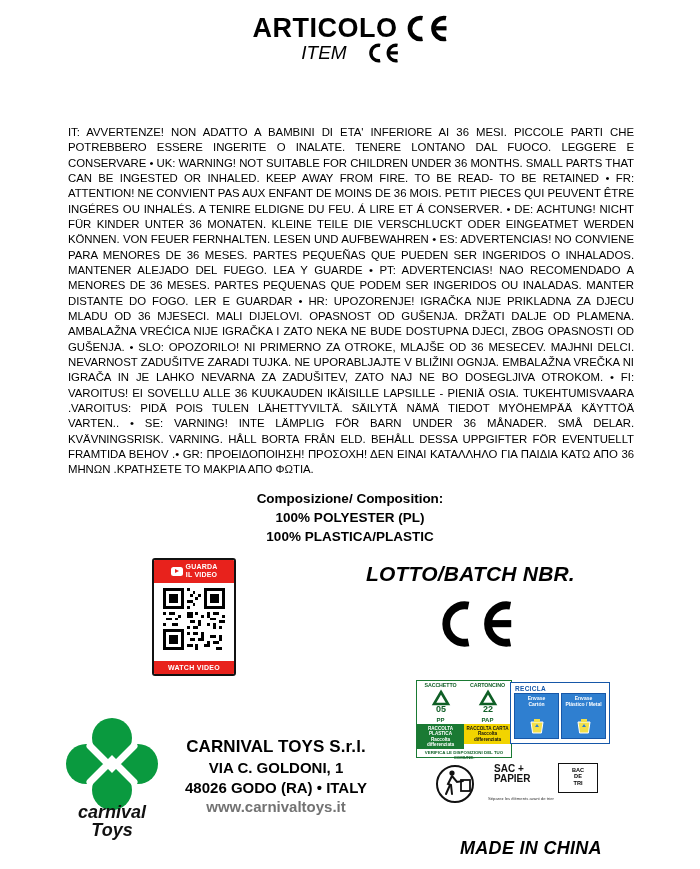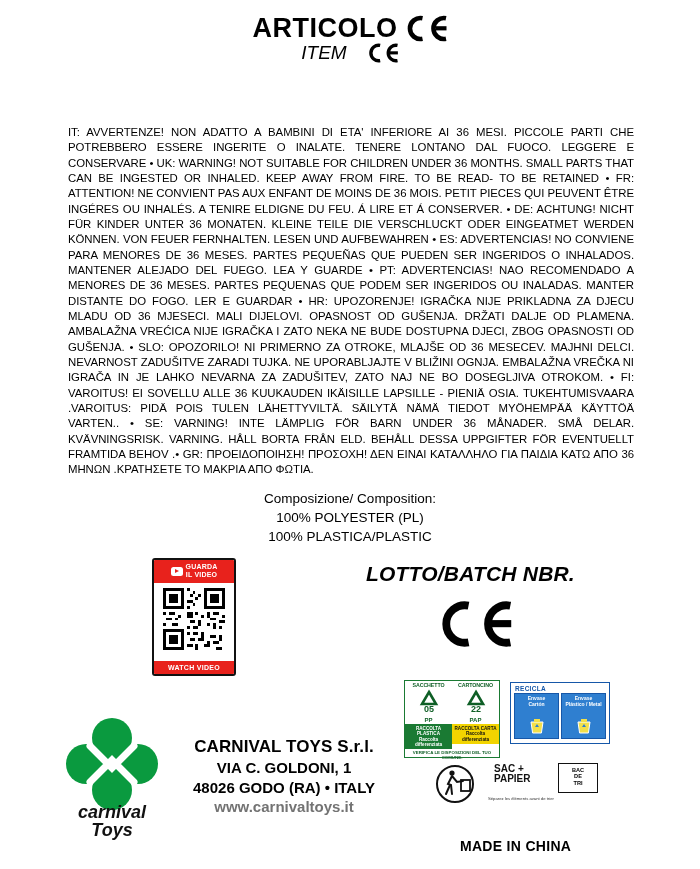--- a/index.html
+++ b/index.html
@@ -63,21 +63,21 @@
   }
 
   
   .composition {
     position: absolute;
     left: 0;
     right: 0;
     top: 489px;
     text-align: center;
     font-size: 13.5px;
-    font-weight: normal;
+    font-weight: bold;
     line-height: 1.42;
   }
 
   
   .video-badge {
     position: absolute;
     left: 152px;
     top: 558px;
     width: 84px;
     height: 118px;
@@ -156,21 +156,21 @@
   
   .brand-logo {
     position: absolute;
     left: 64px;
     top: 716px;
     width: 96px;
     height: 124px;
   }
   .brand-text {
     position: absolute;
-    left: 176px;
+    left: 168px;
     top: 736px;
     width: 216px;
     text-align: center;
     font-size: 15px;
     font-weight: bold;
     line-height: 1.3;
   }
   .brand-text .co { font-size: 17px; letter-spacing: .1px; }
   .brand-text .web { color: #737373; }
 
@@ -184,21 +184,21 @@
   }
   .rec-box {
     position: absolute;
     box-sizing: border-box;
     background: #fff;
     font-size: 5.2px;
     text-align: center;
     line-height: 1.12;
   }
   .rec-green {
-    left: 0; top: 8px; width: 96px; height: 78px;
+    left: 12px; top: 8px; width: 96px; height: 78px;
     border: 1px solid #1a7a33;
     padding-top: 2px;
   }
   .rec-green .cols { display: flex; }
   .rec-green .col { width: 50%; }
   .rec-green .ttl { font-weight: bold; font-size: 5.3px; color: #0f5f26; letter-spacing: -.1px;}
   .rec-green .mat { font-size: 6px; font-weight: bold; color: #0f5f26; }
   .rec-green .band {
     background: #1a7a33; color: #fff; font-size: 4.6px; font-weight: bold;
     padding: 1.5px 0; margin-top: 1px; line-height: 1.2;
@@ -243,22 +243,23 @@
   }
   .sac-note {
     position:absolute; left: 60px; top: 32px;
     font-size: 4.2px; color:#333;
   }
 
   .made-in {
     position: absolute;
     left: 460px;
     top: 838px;
-    font-size: 14px;
-    font-weight: bold;
+    font-size: 18px;
+    font-weight: bold;
+    font-style: italic;
     letter-spacing: .3px;
   }
 </style>
 </head>
 <body>
 
 <div class="header">
   <div class="header-line1">
     <span>ARTICOLO</span>
     <span class="ce-mark">

